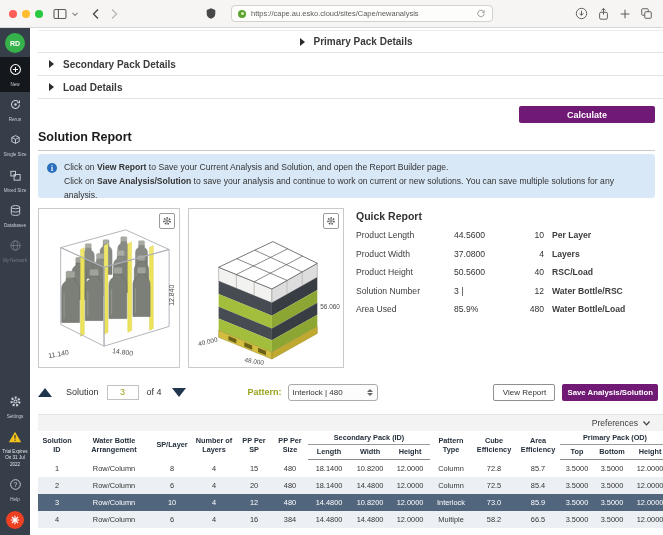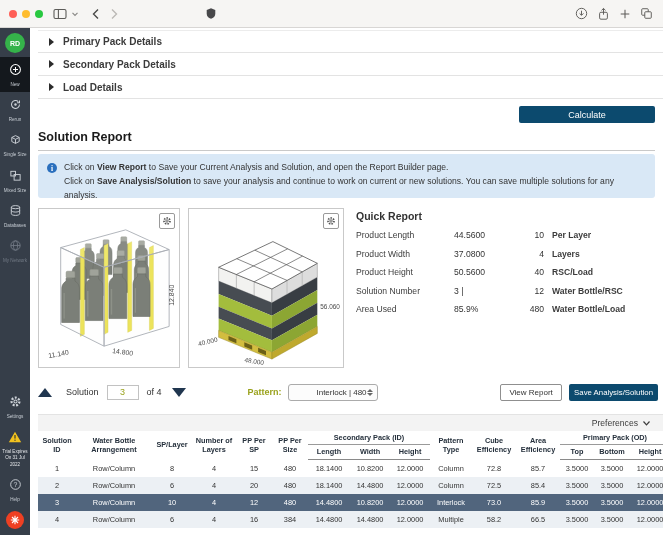--- a/index.html
+++ b/index.html
@@ -34,25 +34,25 @@
   .trial .lbl { color:#e2e4e7; }
   .chat-bubble { width:18px; height:18px; border-radius:50%; background:#ee4023; margin:4px 0 6px;
                  display:flex; align-items:center; justify-content:center; }
 
   
   .main { position:absolute; left:30px; top:28px; width:633px; height:507px; background:#fff; }
 
   .accordions { position:absolute; left:8px; top:2px; width:625px; }
   .acc-row { height:23px; display:flex; align-items:center; gap:9px; padding-left:11px;
              border-bottom:1px solid #e3e3e3; background:#fff; cursor:pointer; }
-  .acc-row:first-child{ border-top:1px solid #ececec; }
+  .acc-row:first-child{ border-top:1px solid #ececec;justify-content:center; }
   .acc-arrow { width:0; height:0; border-left:5px solid #2b2b2b; border-top:4px solid transparent; border-bottom:4px solid transparent; }
   .acc-label { font-size:10px; font-weight:bold; color:#3b3b3b; }
 
-  .btn-blue { background:#0c4a6e; color:#fff; border:none; border-radius:2px; font-weight:normal;
+  .btn-blue { background:#701a75; color:#fff; border:none; border-radius:2px; font-weight:bold;
               font-family:"Liberation Sans",sans-serif; cursor:pointer; }
   .calc-btn { position:absolute; right:8px; top:78px; width:136px; height:17px; font-size:9px; }
 
   .report-title { position:absolute; left:8px; top:102px; width:617px; font-size:12.5px; font-weight:bold;
                   color:#1a1a1a; padding-bottom:6px; border-bottom:1px solid #c9c9c9; }
 
   .infobox { position:absolute; left:8px; top:126px; width:617px; height:44px; background:#d9e8f6;
              border-radius:3px; display:flex; gap:7px; padding:7px 9px; }
   .info-icon { width:10px; height:10px; border-radius:50%; background:#2a6fbd; color:#fff; font-size:7.5px;
                font-weight:bold; display:flex; align-items:center; justify-content:center; flex:none; margin-top:2px;
@@ -75,21 +75,21 @@
   .nav-row { position:absolute; left:8px; top:354px; width:620px; height:20px; display:flex; align-items:center; }
   .tri-up { width:0;height:0;border-bottom:9px solid #20364f;border-left:7px solid transparent;border-right:7px solid transparent; cursor:pointer; }
   .tri-dn { width:0;height:0;border-top:9px solid #20364f;border-left:7px solid transparent;border-right:7px solid transparent; cursor:pointer; }
   .nav-label { font-size:9px; color:#333; margin:0 8px 0 14px; }
   .sol-input { width:32px; height:15px; border:1px solid #c2c2c2; font-size:9px; color:#9aa21c;
                display:flex; align-items:center; justify-content:center; background:#fff; }
   .of-text { font-size:9px; color:#333; margin:0 10px 0 8px; }
   .pat-label { font-size:9px; font-weight:bold; color:#9aa21c; margin-left:62px; }
   .pat-select { margin-left:6px; width:90px; height:17px; border:1px solid #ababab; border-radius:3px; background:#fcfcfc;
                 display:flex; align-items:center; font-size:8px; color:#333; padding:0 4px; cursor:pointer; }
-  .pat-select .txt { flex:1;text-align:right; }
+  .pat-select .txt { flex:1; }
   .stepper { display:flex; flex-direction:column; gap:1px; align-items:center; }
   .st-up { width:0;height:0;border-bottom:3.5px solid #666;border-left:3px solid transparent;border-right:3px solid transparent; }
   .st-dn { width:0;height:0;border-top:3.5px solid #666;border-left:3px solid transparent;border-right:3px solid transparent; }
   .view-btn { margin-left:auto; width:62px; height:17px; background:#fff; border:1px solid #8f8f8f; border-radius:2px;
               font-size:8px; color:#333; font-family:"Liberation Sans",sans-serif; cursor:pointer; }
   .save-btn { margin-left:7px; height:17px; font-size:7.8px; padding:0 5px; }
 
   .pref-bar { position:absolute; left:8px; top:386px; width:625px; height:17px; background:#f3f3f3;
               display:flex; align-items:center; justify-content:flex-end; gap:4px; padding-right:12px;
               border-top:1px solid #e3e3e3; cursor:pointer; }
@@ -135,20 +135,29 @@
     <span class="cbtn" style="margin-left:10px">
       <svg width="9" height="12" viewBox="0 0 9 12">
           <path d="M2 1.5 L6.5 6 L2 10.5" fill="none" stroke="#bbb9b5" stroke-width="1.4"></path>
         </svg>
     </span>
     <span class="cbtn" style="margin-left:86px">
       <svg width="12" height="13" viewBox="0 0 14 14">
           <path d="M7 1 L12 2.8 V7.2 C12 10.2 9.9 12.1 7 13 C4.1 12.1 2 10.2 2 7.2 V2.8 Z" fill="#48484a"></path>
         </svg>
     </span>
+    <div class="urlbar">
+      <span class="favicon"></span>
+      <span class="url-text">https://cape.au.esko.cloud/sites/Cape/newanalysis</span>
+      <span>
+        <svg width="10" height="11" viewBox="0 0 14 14">
+            <path d="M11.5 7 A4.5 4.5 0 1 1 10.2 3.8 M11.5 2.6 V5.4 H8.7" fill="none" stroke="#8a8986" stroke-width="1.2"></path>
+          </svg>
+      </span>
+    </div>
     <div class="rbtns">
       <span>
         <svg width="13" height="13" viewBox="0 0 15 15">
             <circle cx="7.5" cy="7.5" r="6" fill="none" stroke="#5c5b58" stroke-width="1.1"></circle>
             <path d="M7.5 4.3 v5 M5.3 7.4 l2.2 2.2 2.2-2.2" fill="none" stroke="#5c5b58" stroke-width="1.1"></path>
           </svg>
       </span>
       <span>
         <svg width="13" height="14" viewBox="0 0 15 16">
             <rect x="3" y="6" width="9" height="8" rx="1.5" fill="none" stroke="#5c5b58" stroke-width="1.1"></rect>

